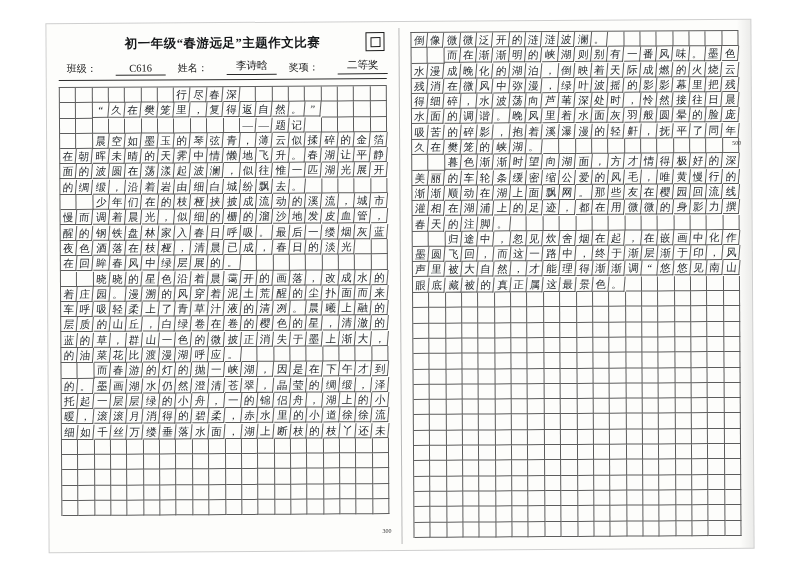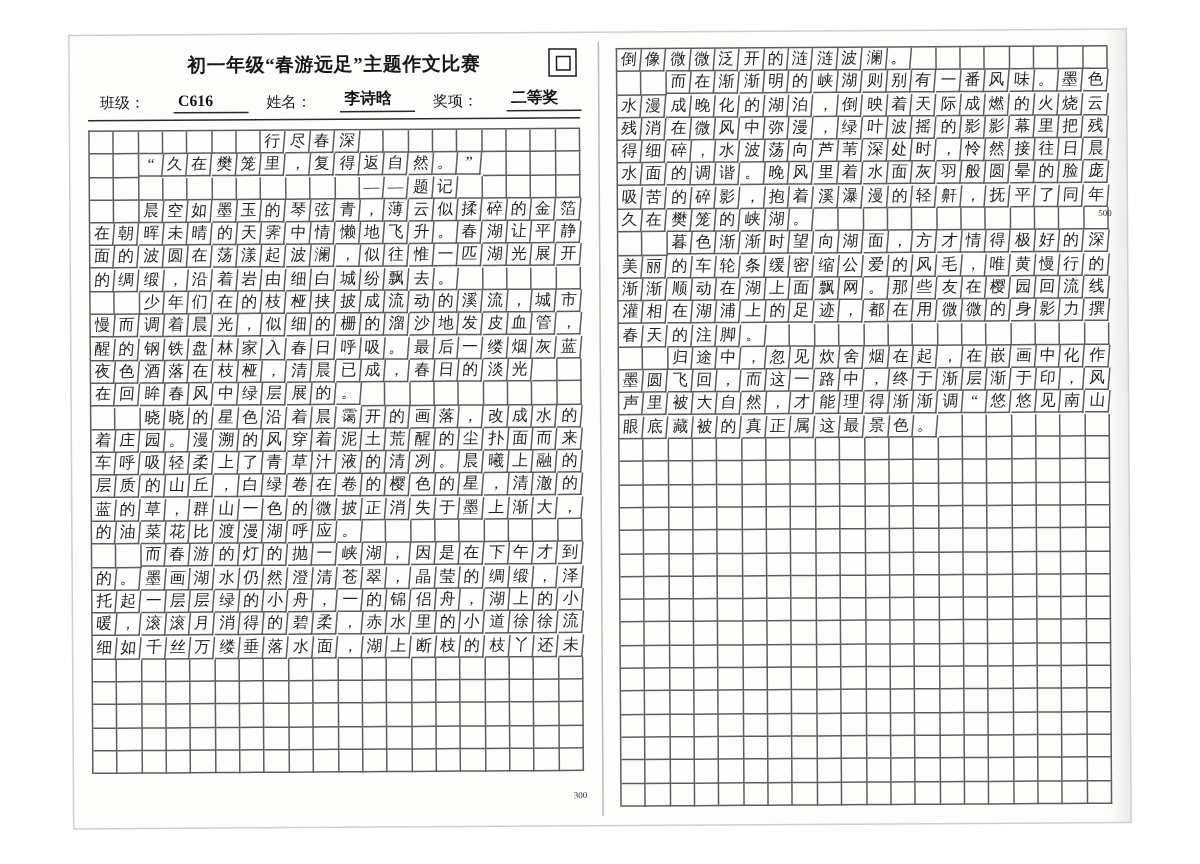--- a/index.html
+++ b/index.html
@@ -108,24 +108,23 @@
     display: flex;
     align-items: flex-end;
     gap: 19px;
   }
   .meta-label { white-space: nowrap; }
   .meta-value {
     font-family: "Liberation Serif", serif;
     color: #141414;
     border-bottom: 1px solid #2a2a2a;
     min-width: 44px;
-    text-align: left;
+    text-align: center;
     padding: 0 3px 1px 3px;
     font-size: 10.5px;
-    font-weight: bold;
   }
 
   
   .grid {
     display: grid;
     grid-template-columns: repeat(20, 1fr);
     border-left: 1px solid #5d5d5d;
     border-top: 1px solid #5d5d5d;
     width: 100%;
     box-sizing: border-box;

